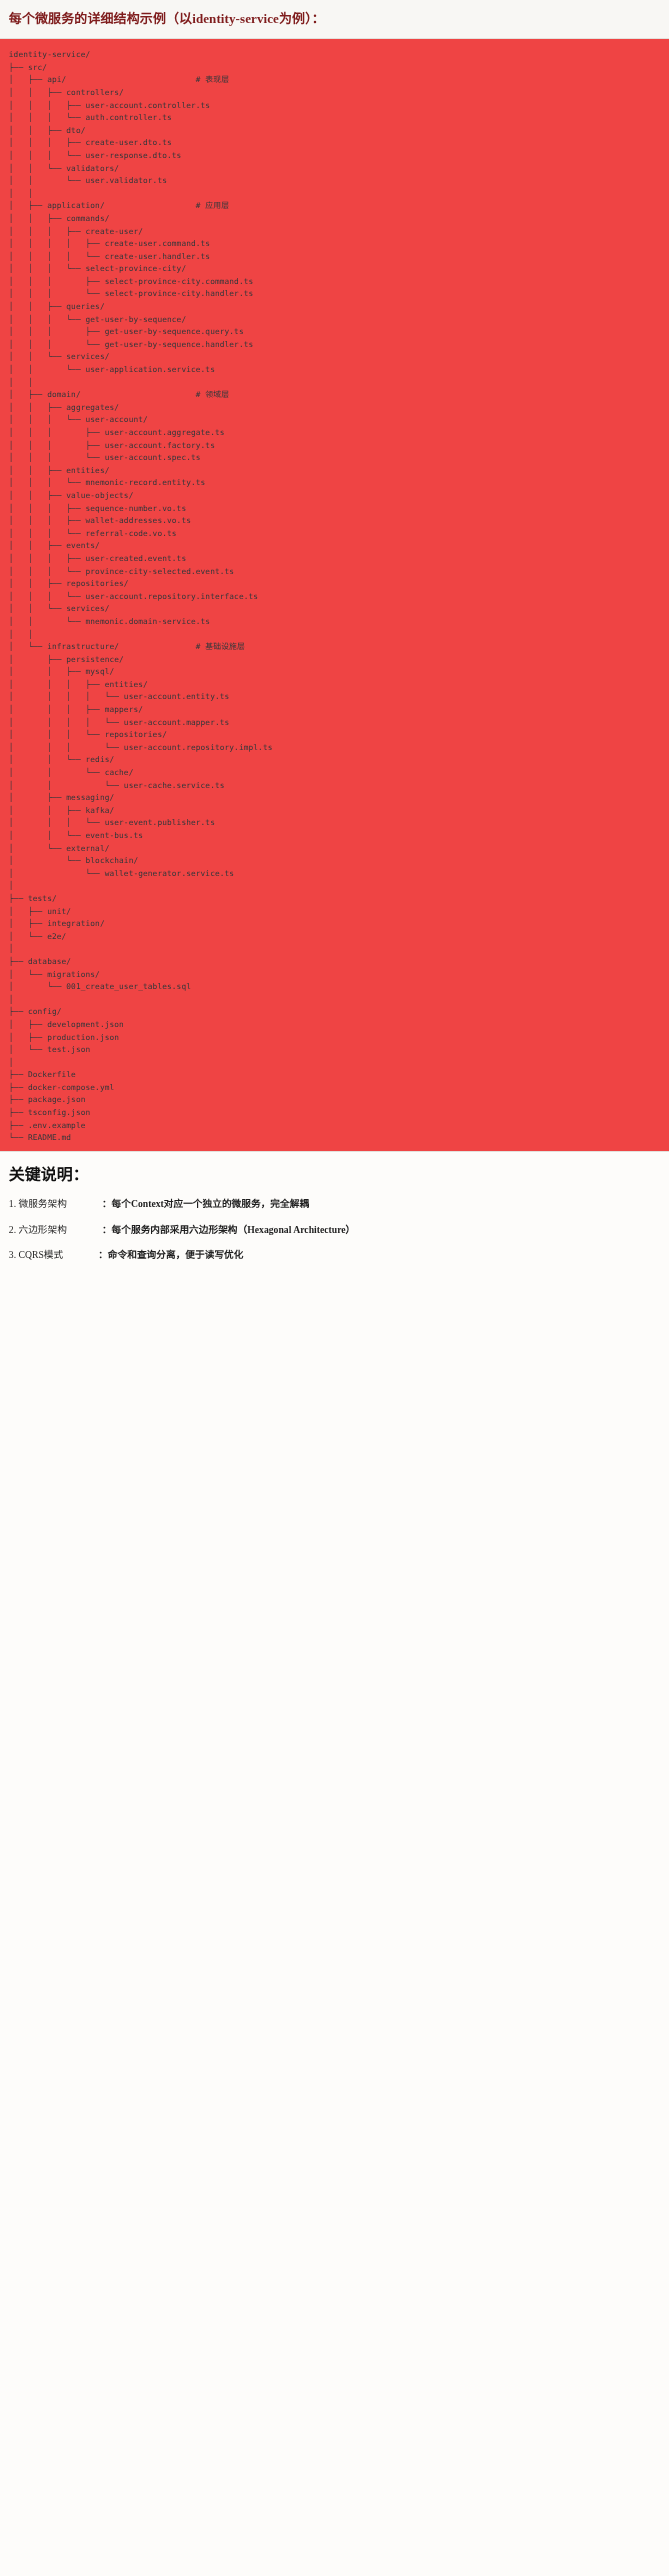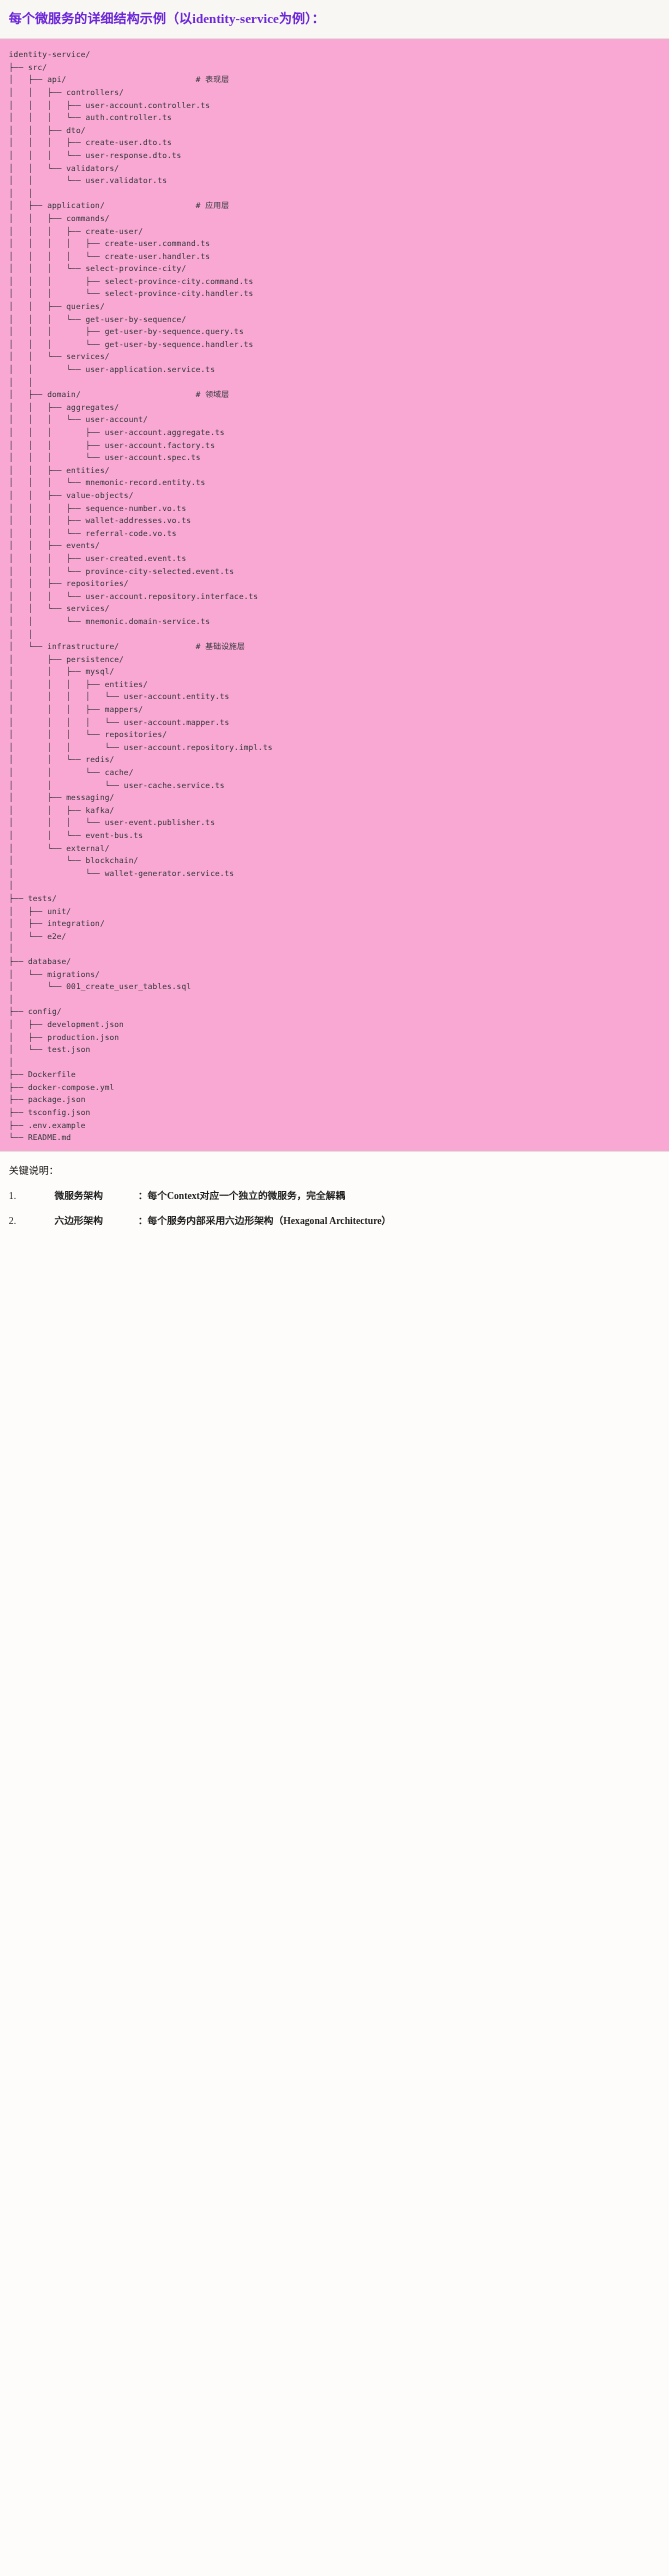--- a/index.html
+++ b/index.html
@@ -22,26 +22,26 @@
     padding: 11.3px 8.8px 10px 8.8px;
     box-sizing: border-box;
   }
   .page-title {
     font-family: "Liberation Serif", "DejaVu Serif", serif;
     font-weight: bold;
     font-size: 13px;
     line-height: 1.3;
     letter-spacing: 0.1px;
     margin: 0;
-    color: #6d28d9;
+    color: #7f1d1d;
   }
 
   
   .tree-block {
-    background: #f9a8d4;
+    background: #ef4444;
     padding: 10px 8.8px 6.3px 8.8px;
     box-sizing: border-box;
   }
   .tree-pre {
     font-family: "DejaVu Sans Mono", "Liberation Mono", monospace;
     font-size: 7.8px;
     line-height: 12.6px;
     margin: 0;
     white-space: pre;
     color: #33373b;
@@ -49,38 +49,37 @@
     tab-size: 4;
   }
 
   
   .notes-block {
     padding: 6.3px 8.8px 13.8px 8.8px;
     box-sizing: border-box;
     background: #fdfcfa;
   }
   .notes-title {
-    font-weight: normal;
-    font-size: 10px;
+    font-weight: bold;
+    font-size: 16px;
     line-height: 1.35;
     margin: 6.3px 0 10px 0;
     color: #111111;
   }
   .note-item {
     font-size: 9.7px;
     line-height: 1.55;
     margin: 0 0 10.6px 0;
     color: #1f1f1f;
   }
   .note-item .note-num {
     font-weight: normal;
   }
   .note-item .note-term {
-    font-weight: bold;
-    margin-left: 36px;
+    font-weight: normal;
   }
   .note-item .note-desc {
     font-weight: bold;
     margin-left: 35px;
   }
   .notes-footer {
     font-size: 9.7px;
     line-height: 1.6;
     margin: 16.3px 0 0 0;
     color: #1f1f1f;
@@ -189,16 +188,17 @@
 </div>
 
 <div class="divider-top"></div>
 
 <div class="notes-block">
   <div class="notes-title">关键说明：</div>
 
   <div id="notes-list">
       <div class="note-item"><span class="note-num">1. </span><span class="note-term">微服务架构</span><span class="note-desc">：每个Context对应一个独立的微服务，完全解耦</span></div>
       <div class="note-item"><span class="note-num">2. </span><span class="note-term">六边形架构</span><span class="note-desc">：每个服务内部采用六边形架构（Hexagonal Architecture）</span></div>
+      <div class="note-item"><span class="note-num">3. </span><span class="note-term">CQRS模式</span><span class="note-desc">：命令和查询分离，便于读写优化</span></div>
     </div>
 
 </div>
 
 
 </body></html>

